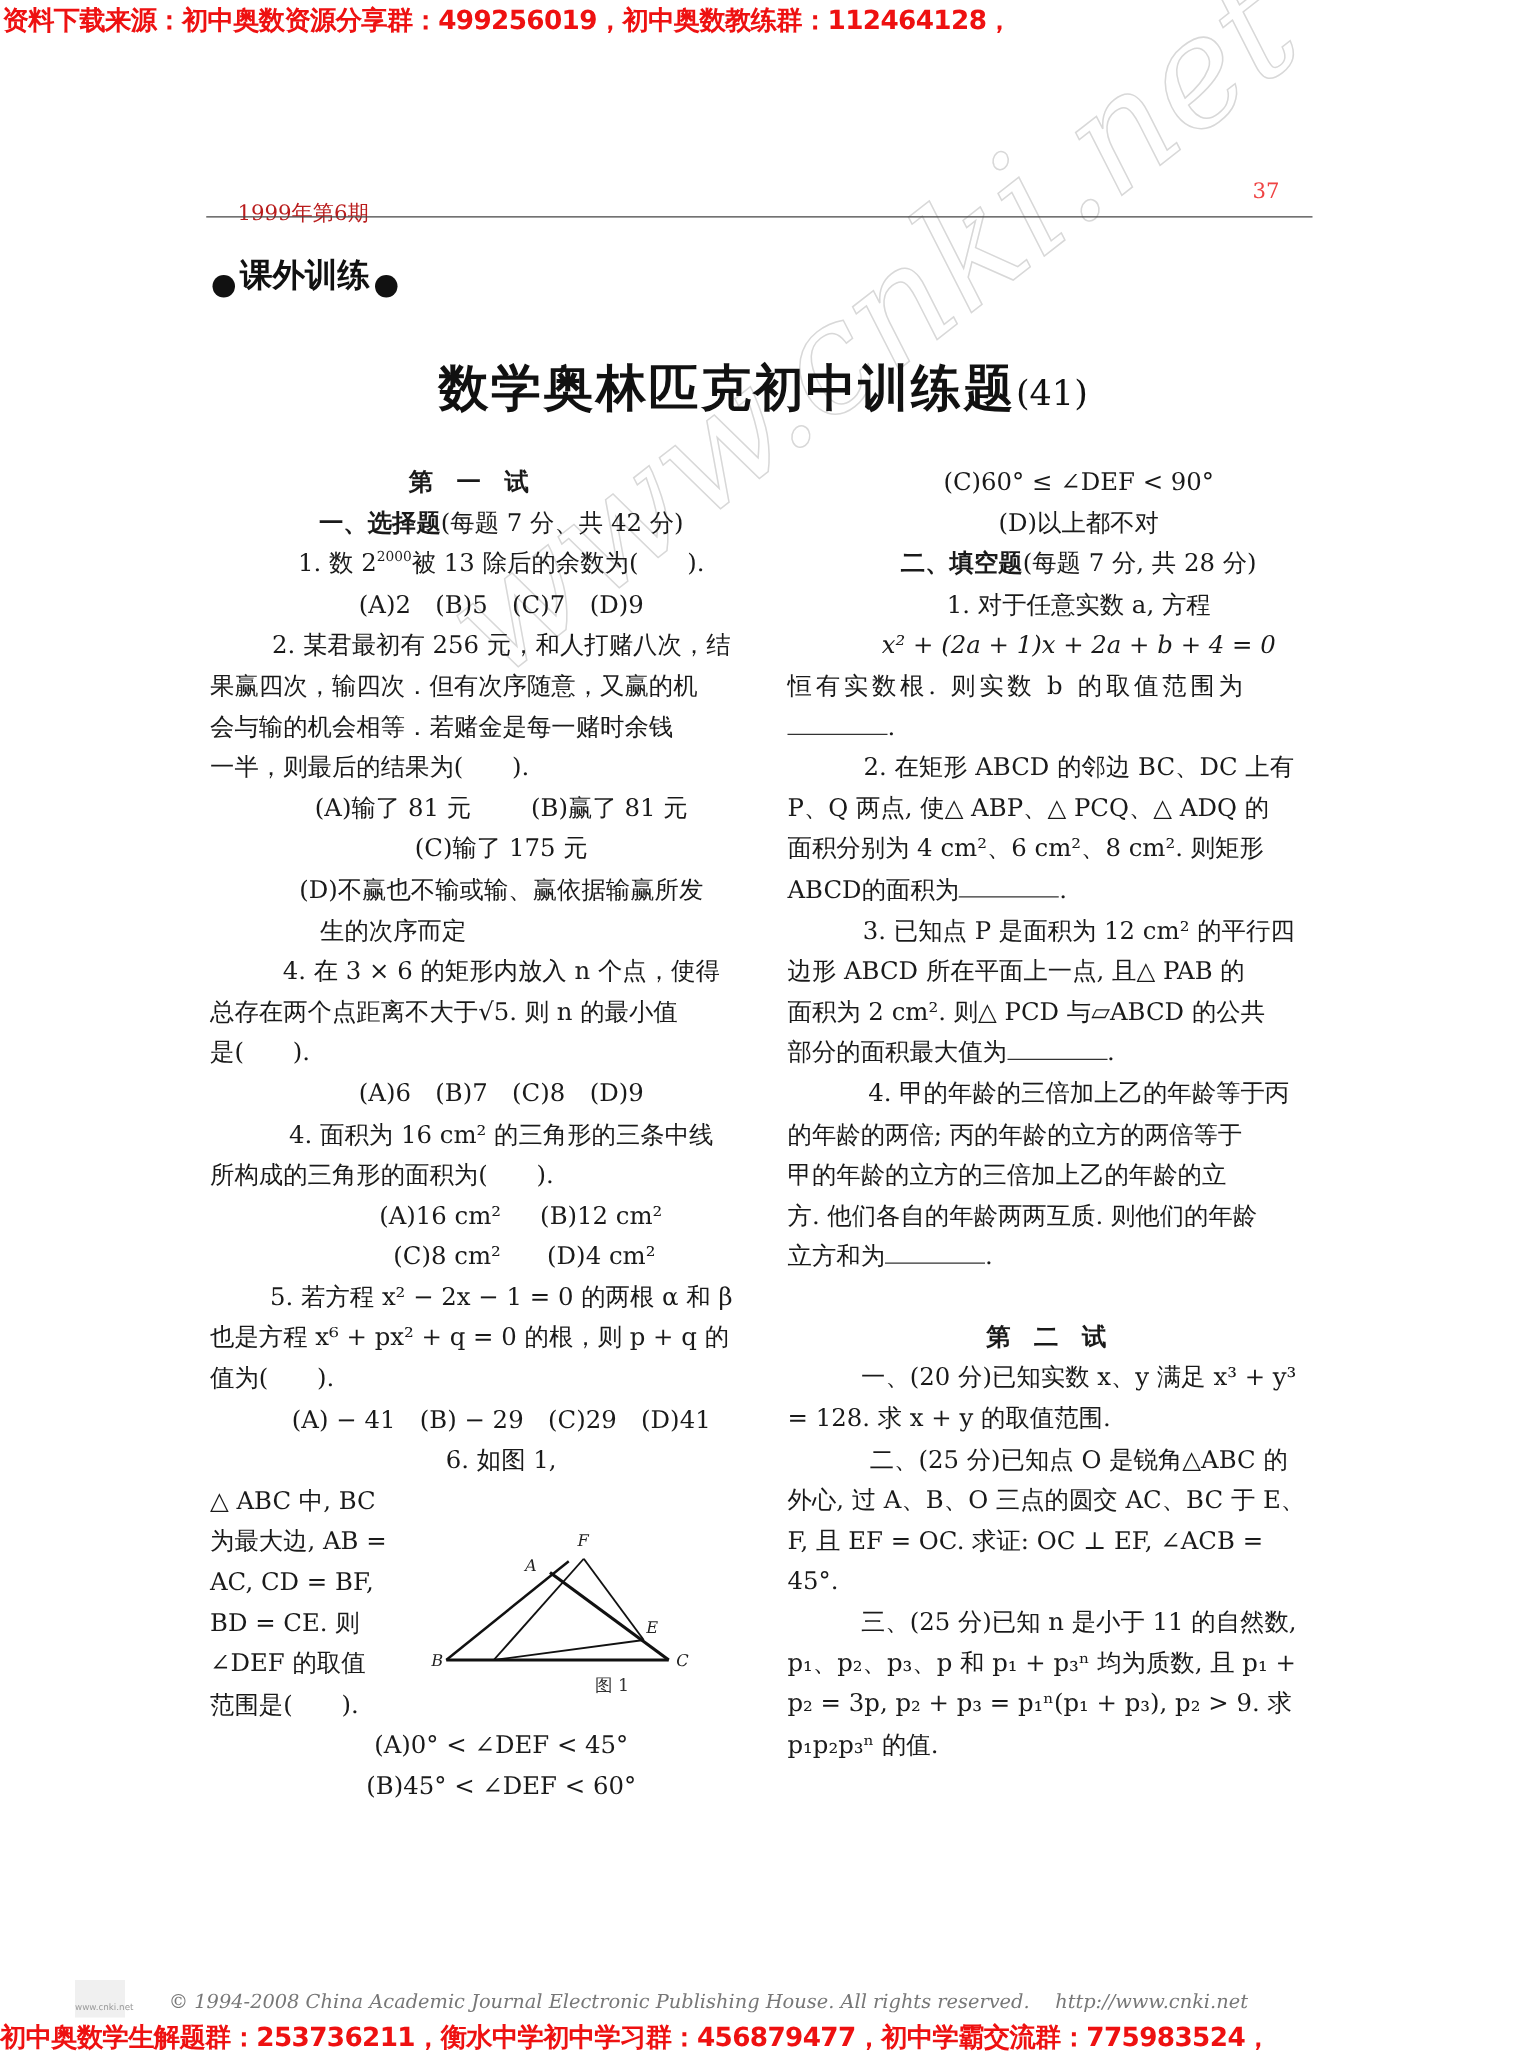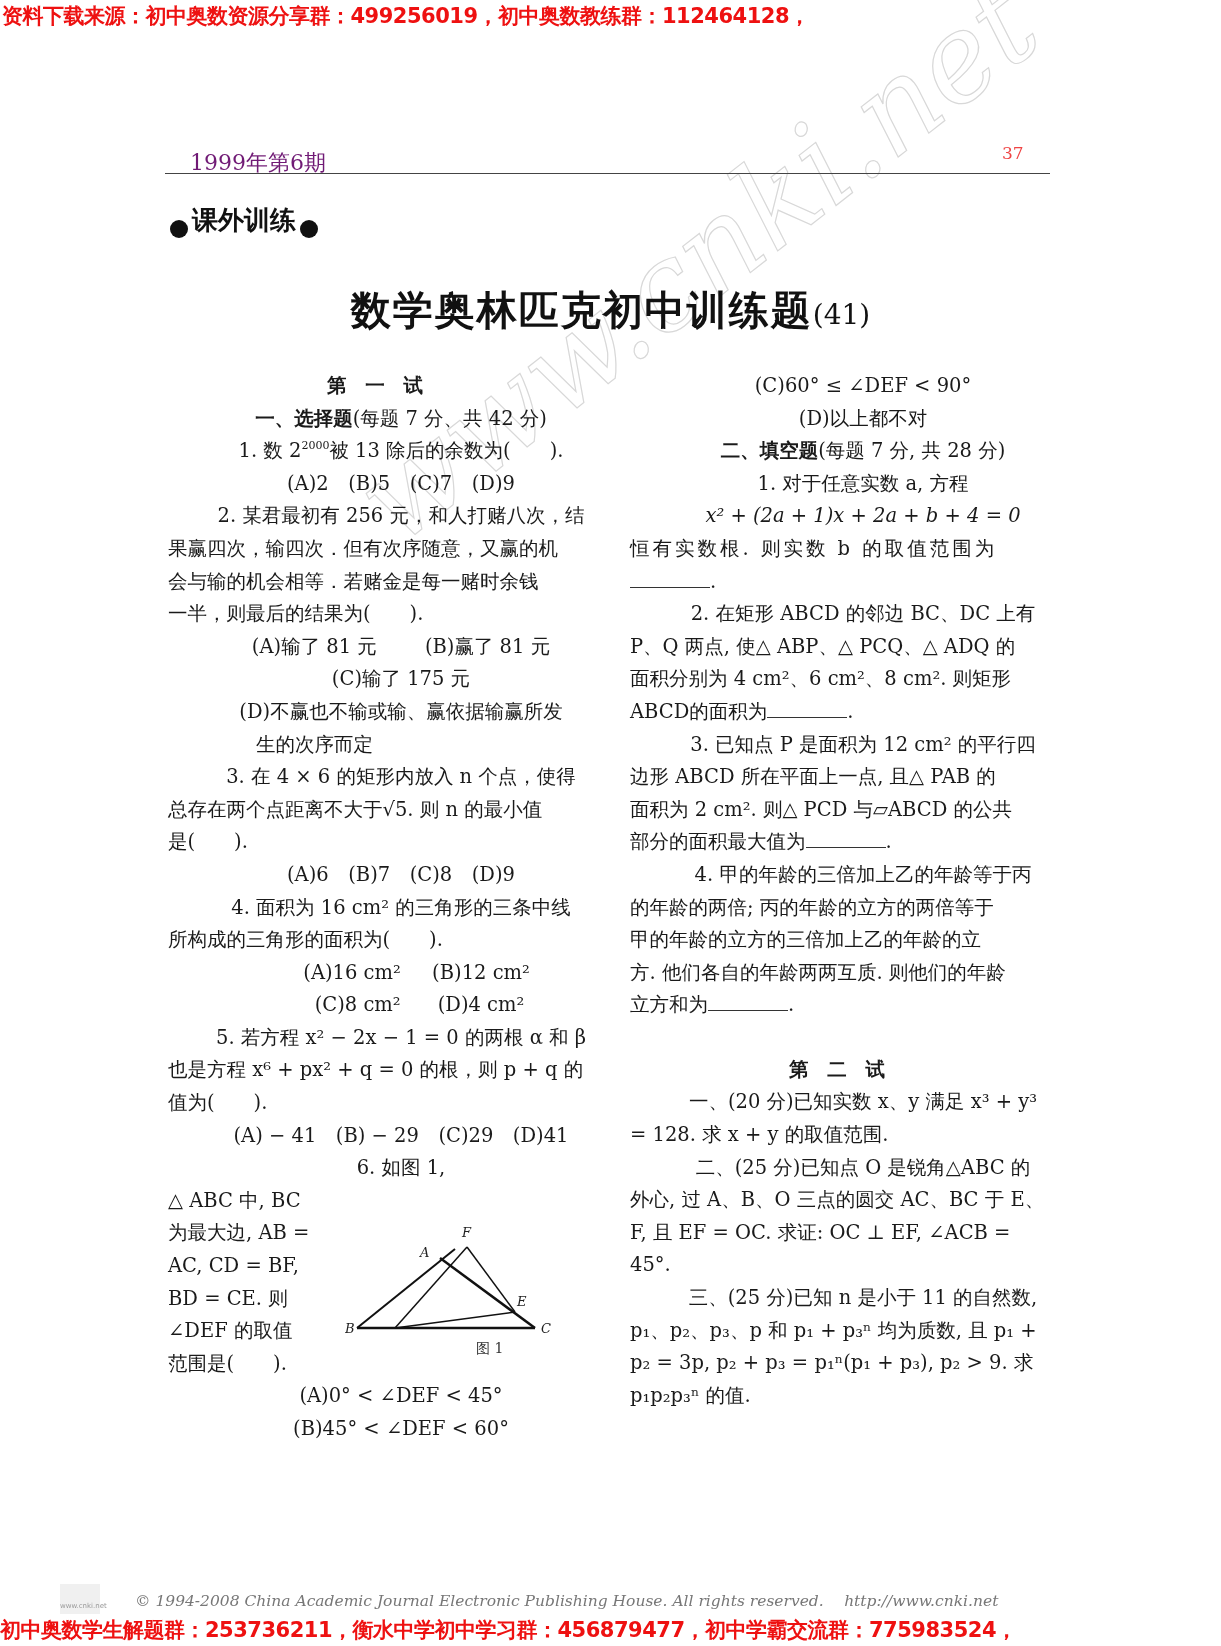--- a/index.html
+++ b/index.html
@@ -6,21 +6,21 @@
   body {
     width: 1221px; height: 1646px; position: relative; overflow: hidden;
     background: #ffffff; color: #1a1a1a;
     font-family: "DejaVu Serif", "Liberation Serif", serif;
   }
   .abs { position: absolute; }
   .red-banner {
     color: #ee1111; font-family: "DejaVu Sans", "Liberation Sans", sans-serif;
     font-weight: bold; font-size: 21px; white-space: nowrap; letter-spacing: -0.5px;
   }
-  .hdr-left { left: 190px; top: 148px; font-size: 22px; color: #701a75; }
+  .hdr-left { left: 190px; top: 159px; font-size: 17px; color: #b91c1c; }
   .hdr-right { left: 1002px; top: 143px; font-size: 17px; color: #ef4444; }
   .hdr-rule { left: 165px; top: 173px; width: 885px; height: 0; border-top: 1.5px solid #444; }
   .column-label {
     left: 170px; top: 203px; font-family: "DejaVu Sans", sans-serif; font-weight: bold;
     font-size: 26px; color: #111; display: flex; align-items: flex-end; gap: 4px;
   }
   .dot { display: inline-block; width: 18px; height: 18px; border-radius: 50%; background: #111; }
   .title {
     left: 0; width: 1221px; top: 283px; text-align: center;
     font-family: "DejaVu Sans", sans-serif; font-weight: bold; font-size: 40px; color: #111; letter-spacing: 2px;
@@ -76,21 +76,21 @@
   <p class="ind"><span>1. 数 2</span><sup>2000</sup><span>被 13 除后的余数为(　　).</span></p>
   <p class="ind">(A)2　(B)5　(C)7　(D)9</p>
   <p class="ind">2. 某君最初有 256 元，和人打赌八次，结</p>
   <p>果赢四次，输四次．但有次序随意，又赢的机</p>
   <p>会与输的机会相等．若赌金是每一赌时余钱</p>
   <p>一半，则最后的结果为(　　).</p>
   <p class="ind"><span>(A)输了 81 元</span><span style="display:inline-block;width:48px"></span><span>(B)赢了 81 元</span></p>
   <p class="ind">(C)输了 175 元</p>
   <p class="ind">(D)不赢也不输或输、赢依据输赢所发</p>
   <p class="ind2">生的次序而定</p>
-  <p class="ind">3. 在 4 × 6 的矩形内放入 n 个点，使得</p>
+  <p class="ind">4. 在 3 × 6 的矩形内放入 n 个点，使得</p>
   <p>总存在两个点距离不大于√5. 则 n 的最小值</p>
   <p>是(　　).</p>
   <p class="ind">(A)6　(B)7　(C)8　(D)9</p>
   <p class="ind">4. 面积为 16 cm² 的三角形的三条中线</p>
   <p>所构成的三角形的面积为(　　).</p>
   <p class="ind"><span style="display:inline-block;width:160px">(A)16 cm²</span><span>(B)12 cm²</span></p>
   <p class="ind"><span style="display:inline-block;width:160px">(C)8 cm²</span><span>(D)4 cm²</span></p>
   <p class="ind">5. 若方程 x² − 2x − 1 = 0 的两根 α 和 β</p>
   <p>也是方程 x⁶ + px² + q = 0 的根，则 p + q 的</p>
   <p>值为(　　).</p>

